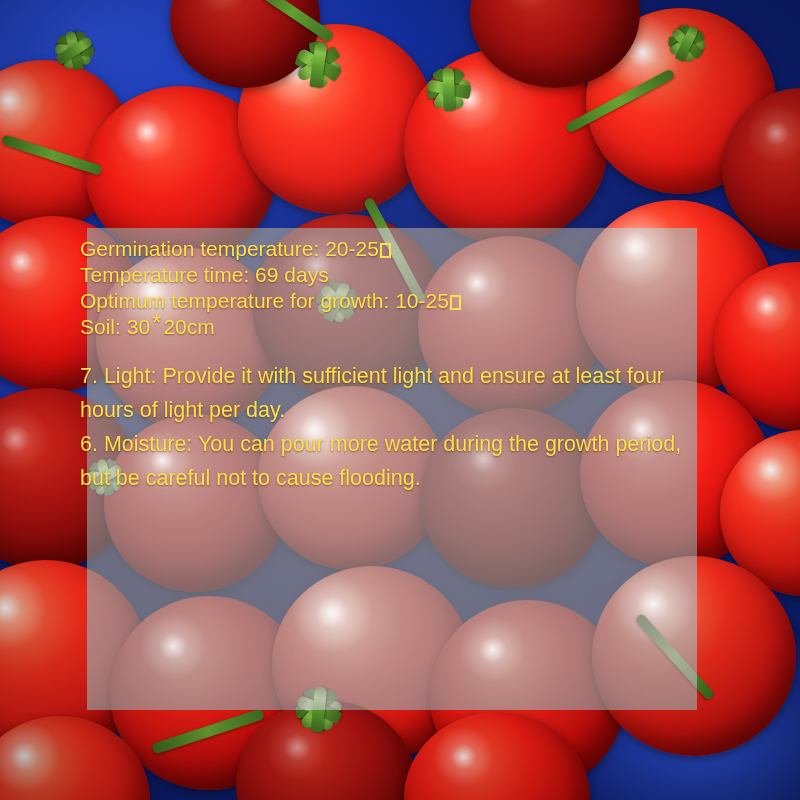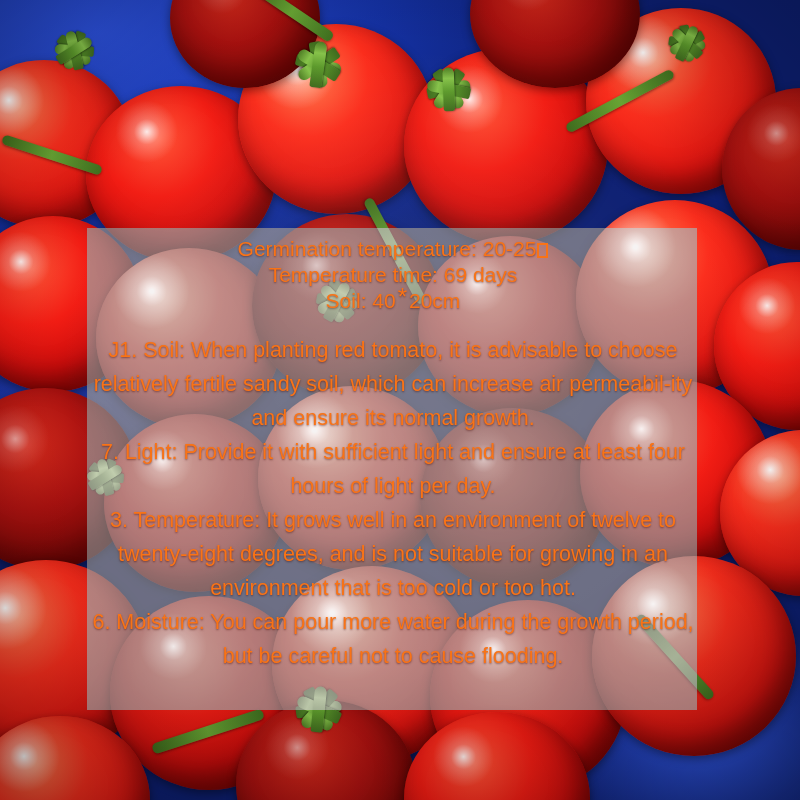--- a/index.html
+++ b/index.html
@@ -87,21 +87,21 @@
     position:absolute;
     left:87px;top:228px;width:610px;height:482px;
     background:rgba(232,226,224,.40);
     backdrop-filter:saturate(.42) brightness(1.06);
     -webkit-backdrop-filter:saturate(.42) brightness(1.06);
   }
 
   
   #copy{
     position:absolute;left:80px;top:228px;width:626px;
-    text-align:center;color:#f97316;
+    text-align:left;color:#fde047;
   }
   .specs{
     font-size:21px;line-height:26px;font-weight:400;
     padding-top:8px;
     text-shadow:0 1px 2px rgba(70,10,5,.5);
   }
   .specs .ln{white-space:nowrap;}
   .tofu{
     display:inline-block;width:11px;height:15px;
     border:2px solid currentColor;
@@ -230,26 +230,28 @@
     <div class="specs">
       <div class="ln">
         <span>Germination temperature:</span>
         <span>20-25</span><span class="tofu"></span>
       </div>
       <div class="ln">
         <span>Temperature time:</span>
         <span>69 days</span>
       </div>
       <div class="ln">
+        <span>Optimum temperature for growth:</span>
+        <span>10-25</span><span class="tofu"></span>
+      </div>
+      <div class="ln">
         <span>Soil:</span>
-        <span>40</span><span class="star">*</span><span>20cm</span>
+        <span>30</span><span class="star">*</span><span>20cm</span>
       </div>
     </div>
 
     <div class="body">
-      <p>J1. Soil: When planting red tomato, it is advisable to choose relatively fertile sandy soil, which can increase air permeabil-ity and ensure its normal growth.</p>
       <p>7. Light: Provide it with sufficient light and ensure at least four hours of light per day.</p>
-      <p>3. Temperature: It grows well in an environment of twelve to twenty-eight degrees, and is not suitable for growing in an environment that is too cold or too hot.</p>
       <p>6. Moisture: You can pour more water during the growth period, but be careful not to cause flooding.</p>
     </div>
 
   </div>
 </div>
 
 </body></html>

